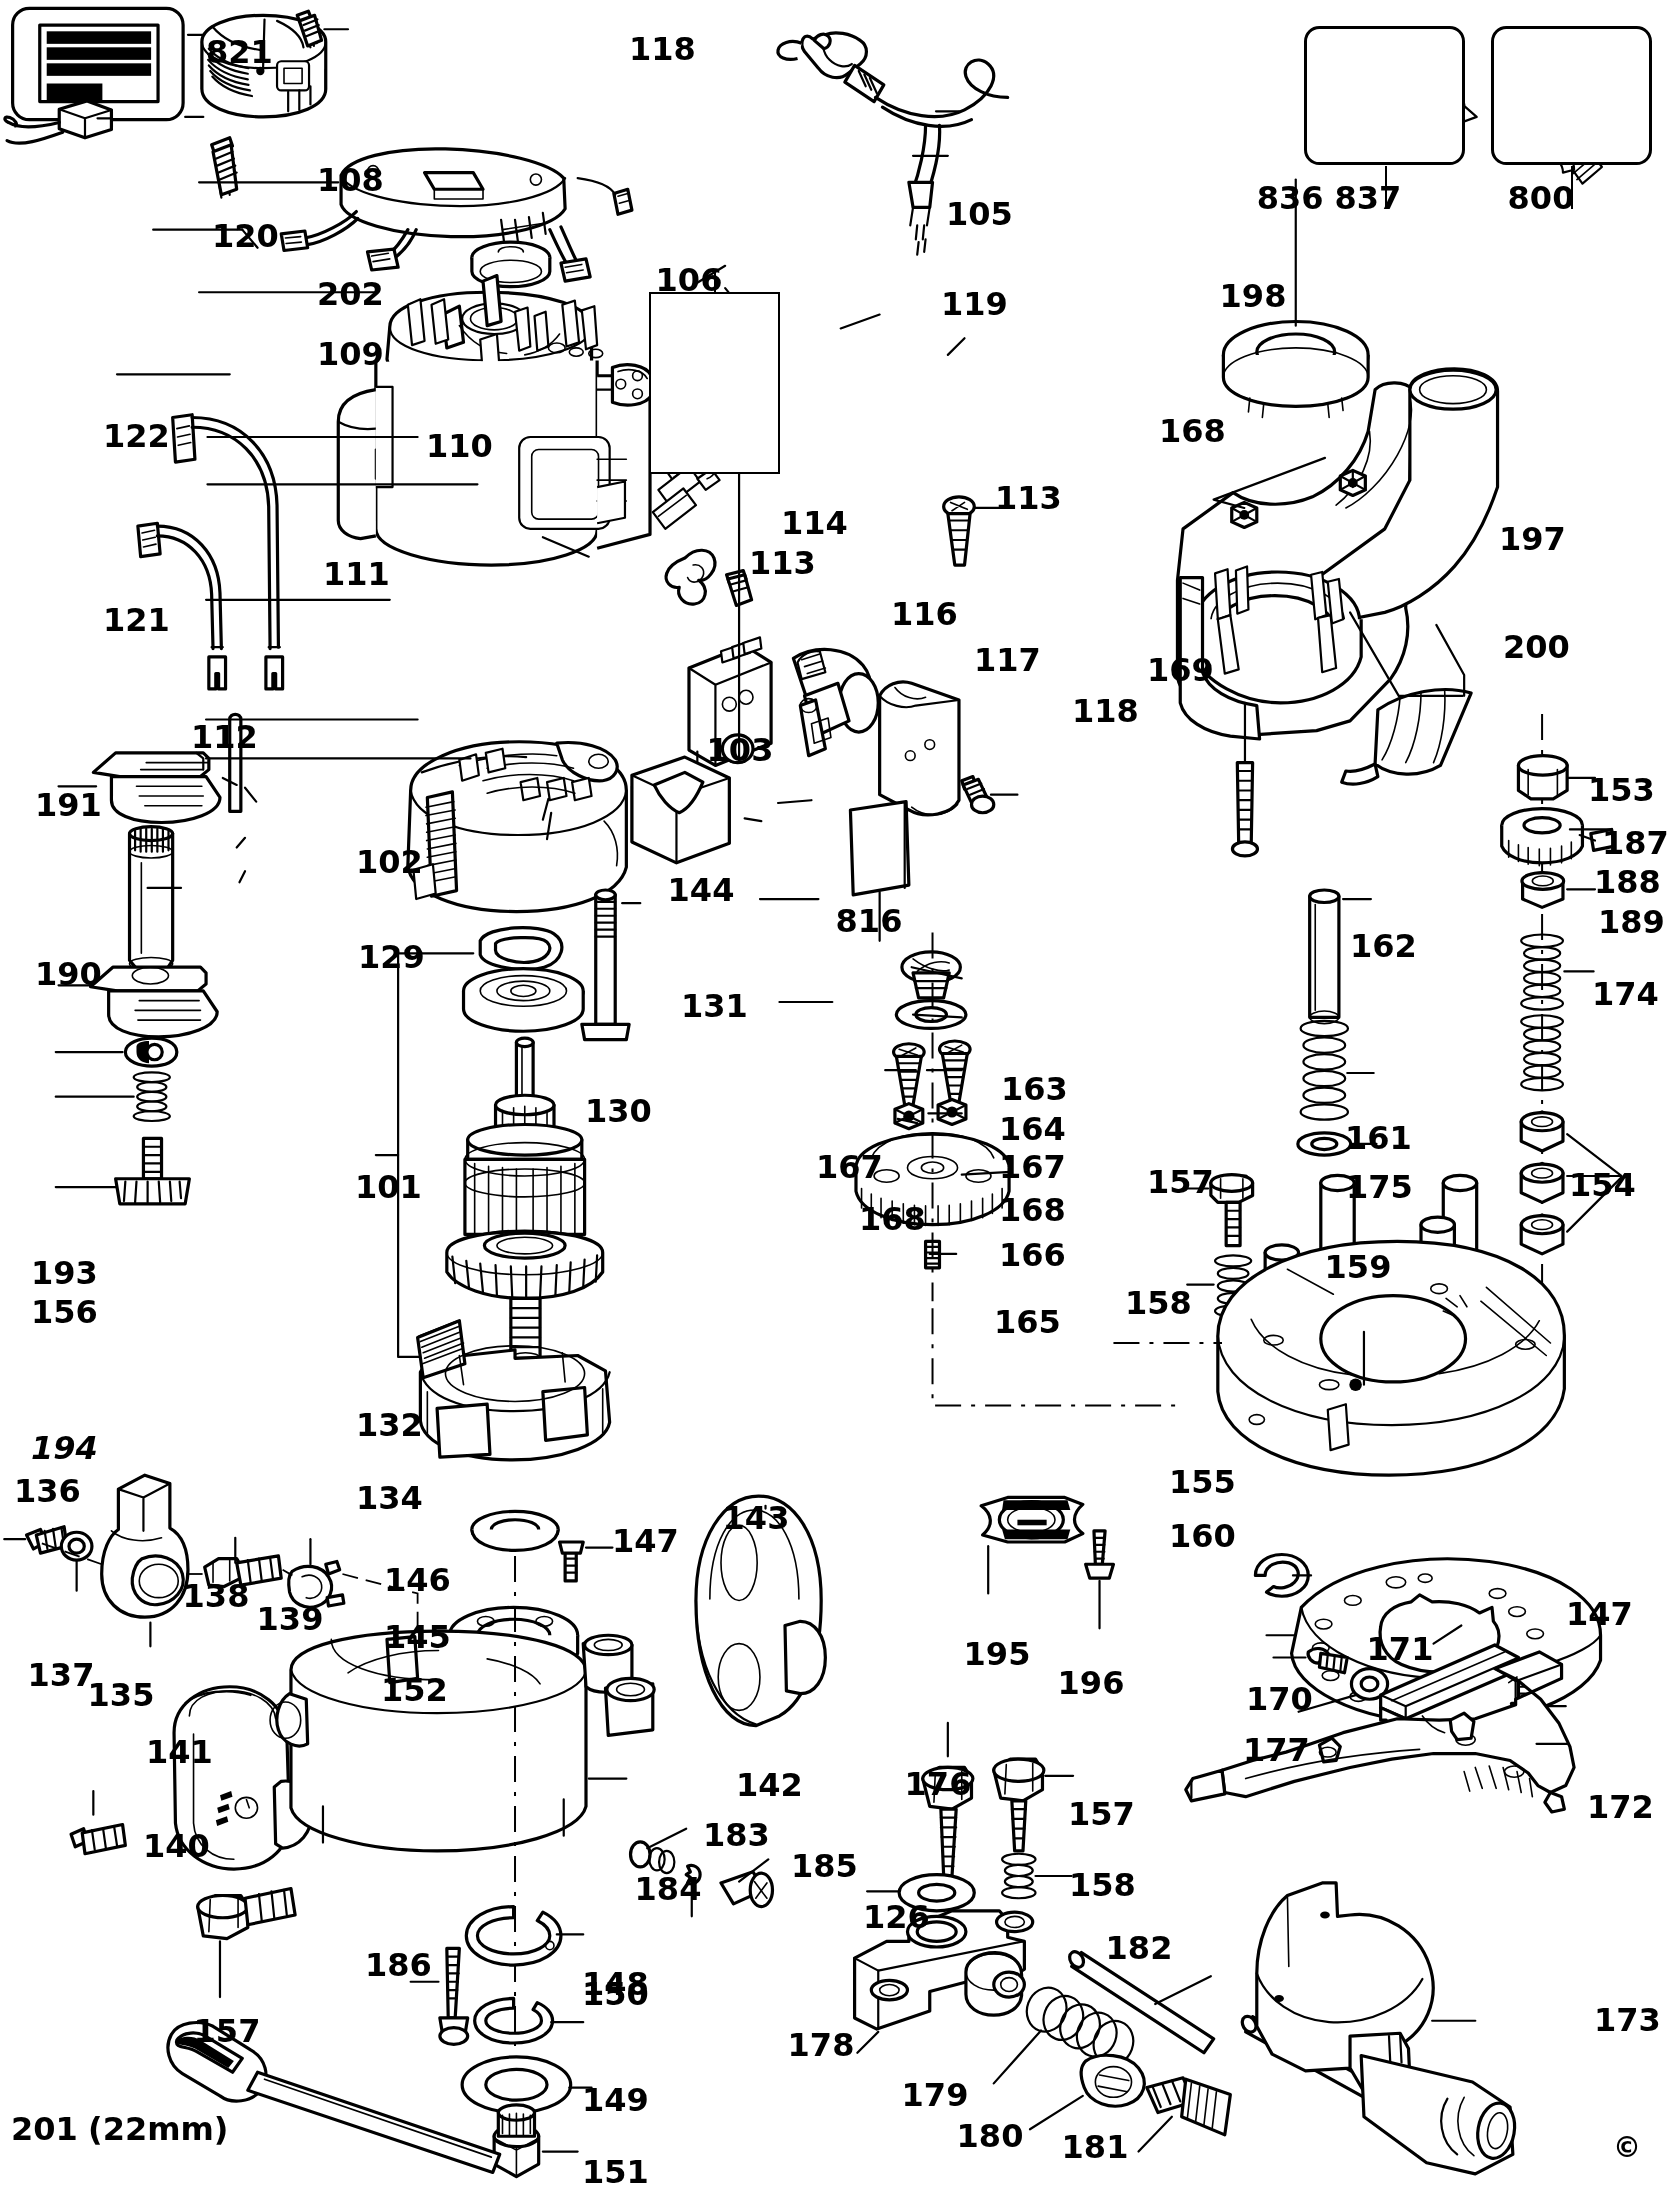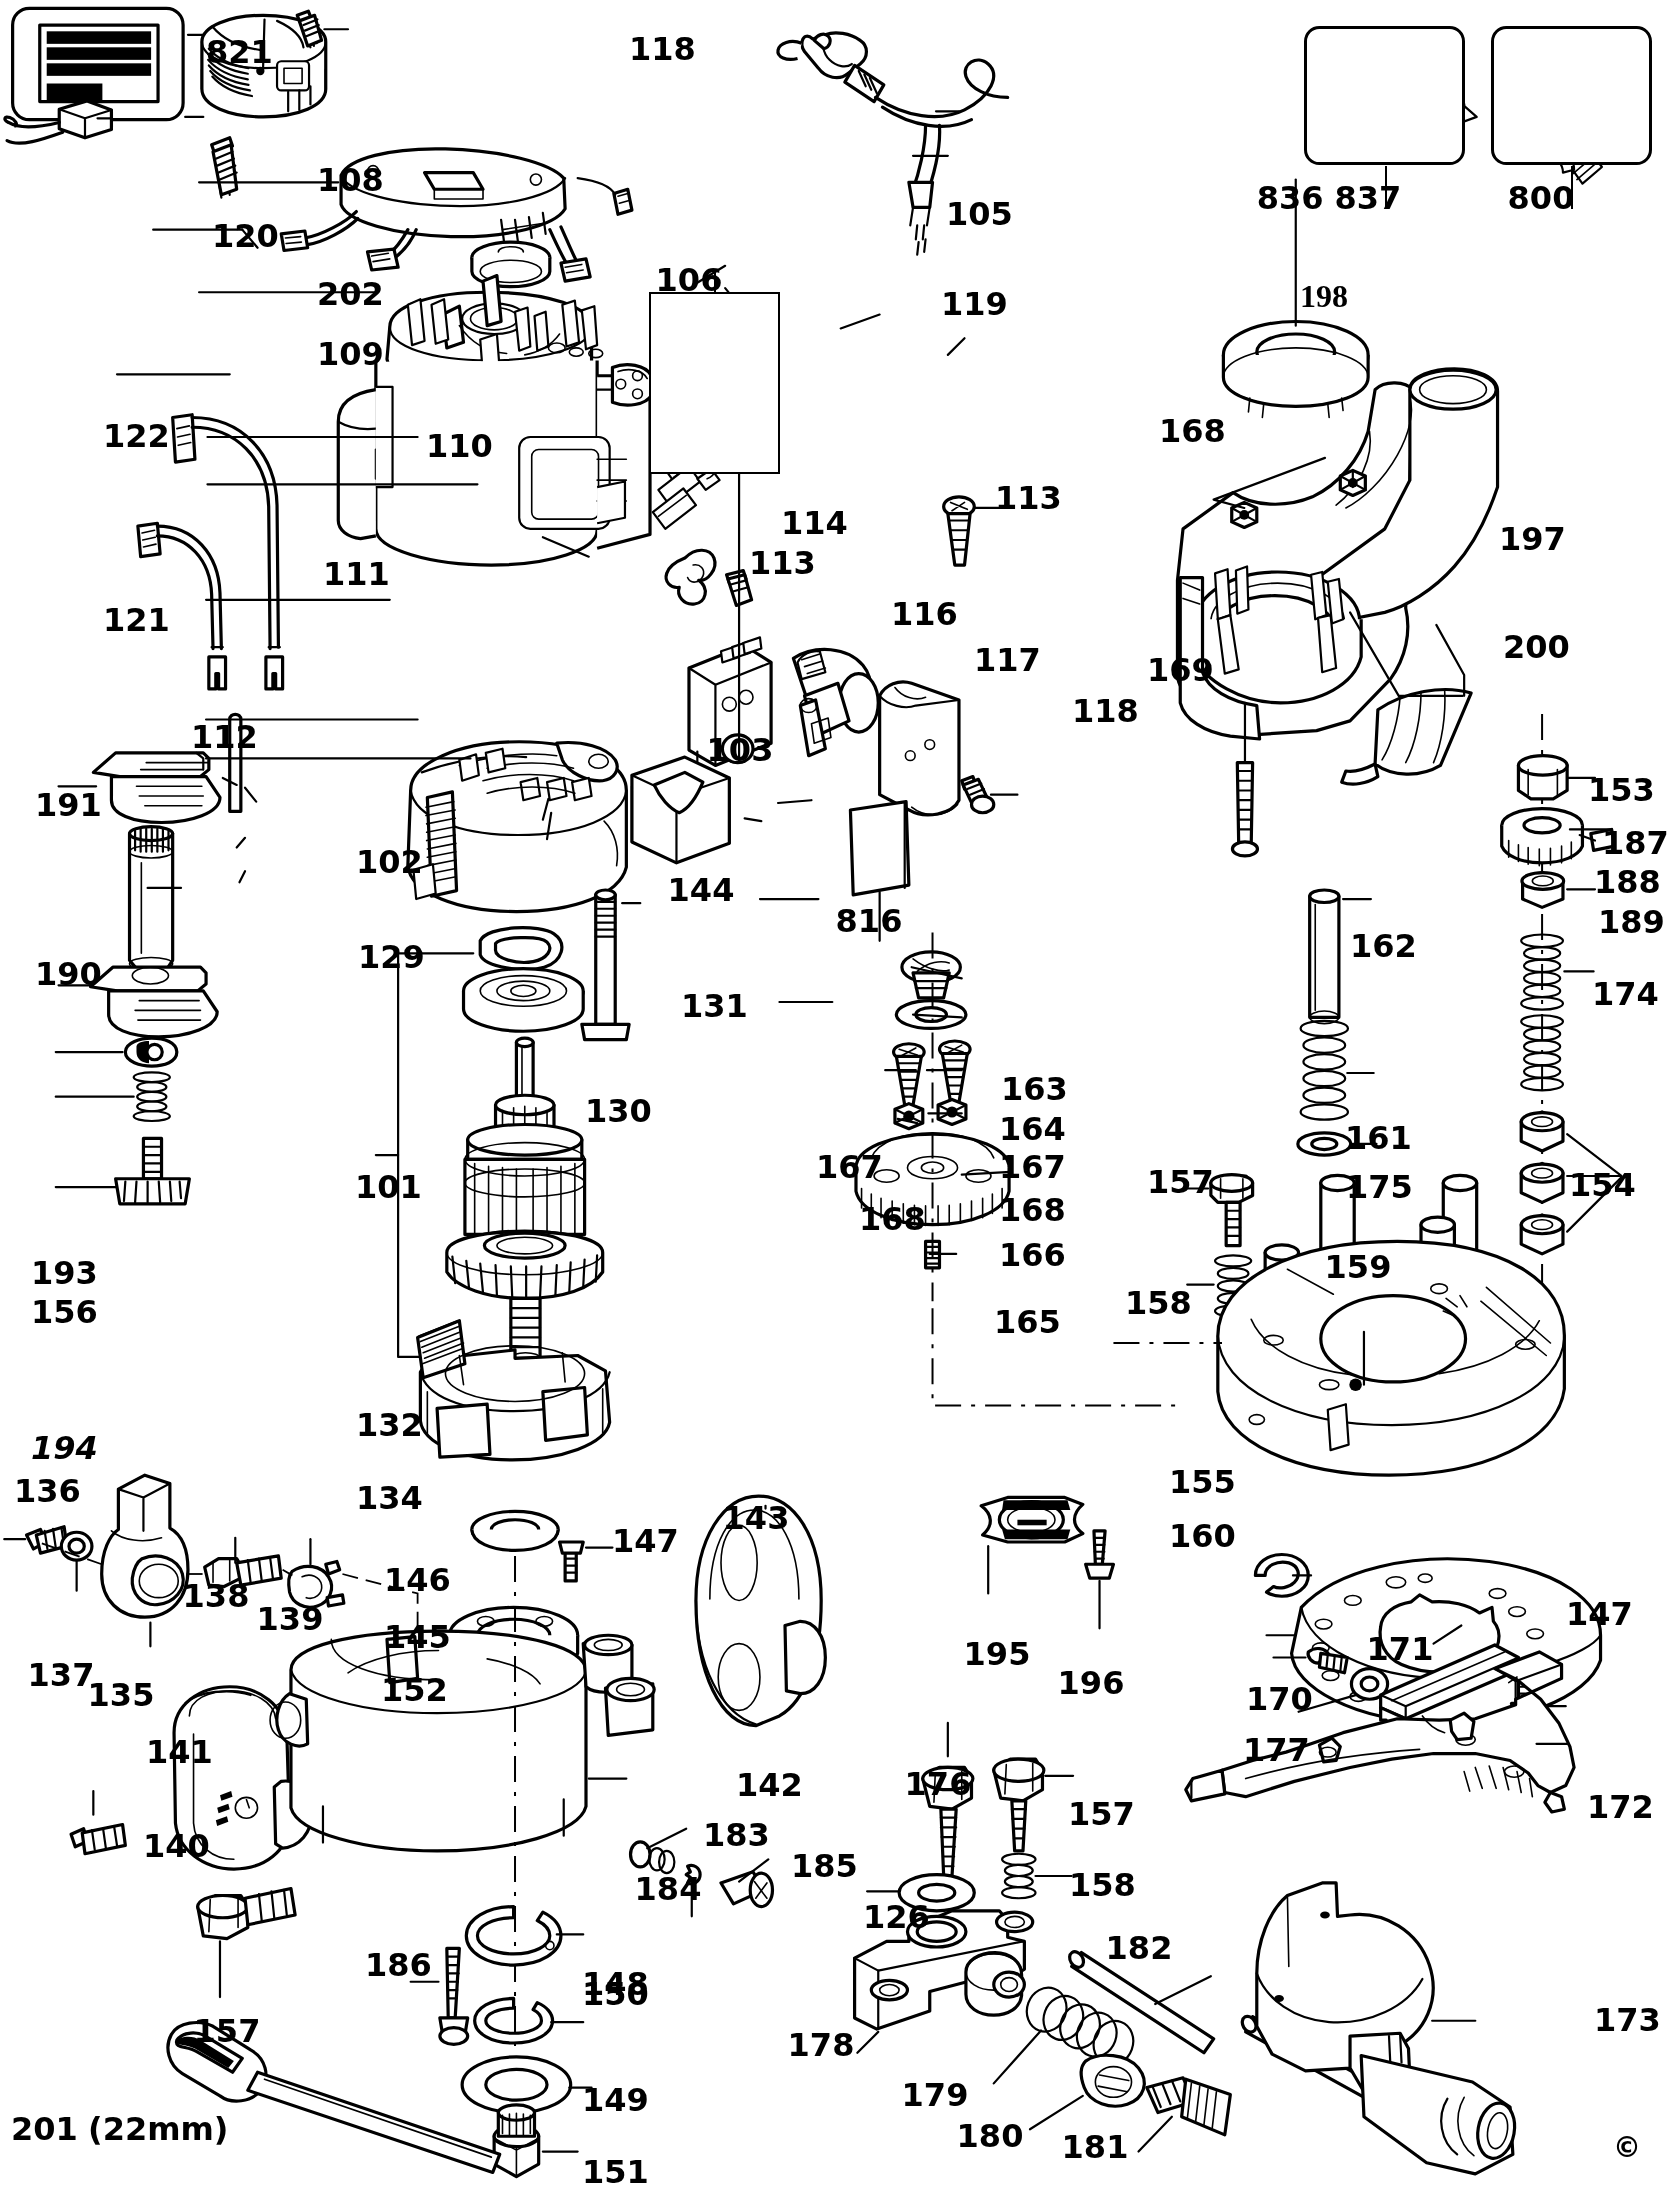--- a/index.html
+++ b/index.html
@@ -1129,21 +1129,21 @@
       <span class="lbl" style="top: 36px; left: 206px;">821</span>
       <span class="lbl" style="top: 33px; left: 629px;">118</span>
       <span class="lbl" style="top: 164px; left: 317px;">108</span>
       <span class="lbl" style="top: 198px; left: 946px;">105</span>
       <span class="lbl" style="top: 288px; left: 941px;">119</span>
       <span class="lbl" style="top: 220px; left: 212px;">120</span>
       <span class="lbl" style="top: 182px; left: 1329px; transform: translateX(-50%);">836 837</span>
       <span class="lbl" style="top: 182px; left: 1541px; transform: translateX(-50%);">800</span>
       <span class="lbl" style="top: 278px; left: 317px;">202</span>
       <span class="lbl" style="top: 264px; left: 689px; transform: translateX(-50%);">106</span>
-      <span class="lbl" style="top: 280px; left: 1324px; transform: translateX(-50%); font-family: Liberation Serif, serif;">198</span>
+      <span class="lbl" style="top: 280px; left: 1253px; transform: translateX(-50%);">198</span>
       <span class="lbl" style="top: 338px; left: 317px;">109</span>
       <span class="lbl" style="top: 430px; left: 426px;">110</span>
       <span class="lbl" style="top: 415px; left: 1159px;">168</span>
       <span class="lbl" style="top: 420px; left: 103px;">122</span>
       <span class="lbl" style="top: 482px; left: 995px;">113</span>
       <span class="lbl" style="top: 507px; left: 781px;">114</span>
       <span class="lbl" style="top: 547px; left: 749px;">113</span>
       <span class="lbl" style="top: 523px; left: 1499px;">197</span>
       <span class="lbl" style="top: 558px; left: 323px;">111</span>
       <span class="lbl" style="top: 604px; left: 103px;">121</span>

